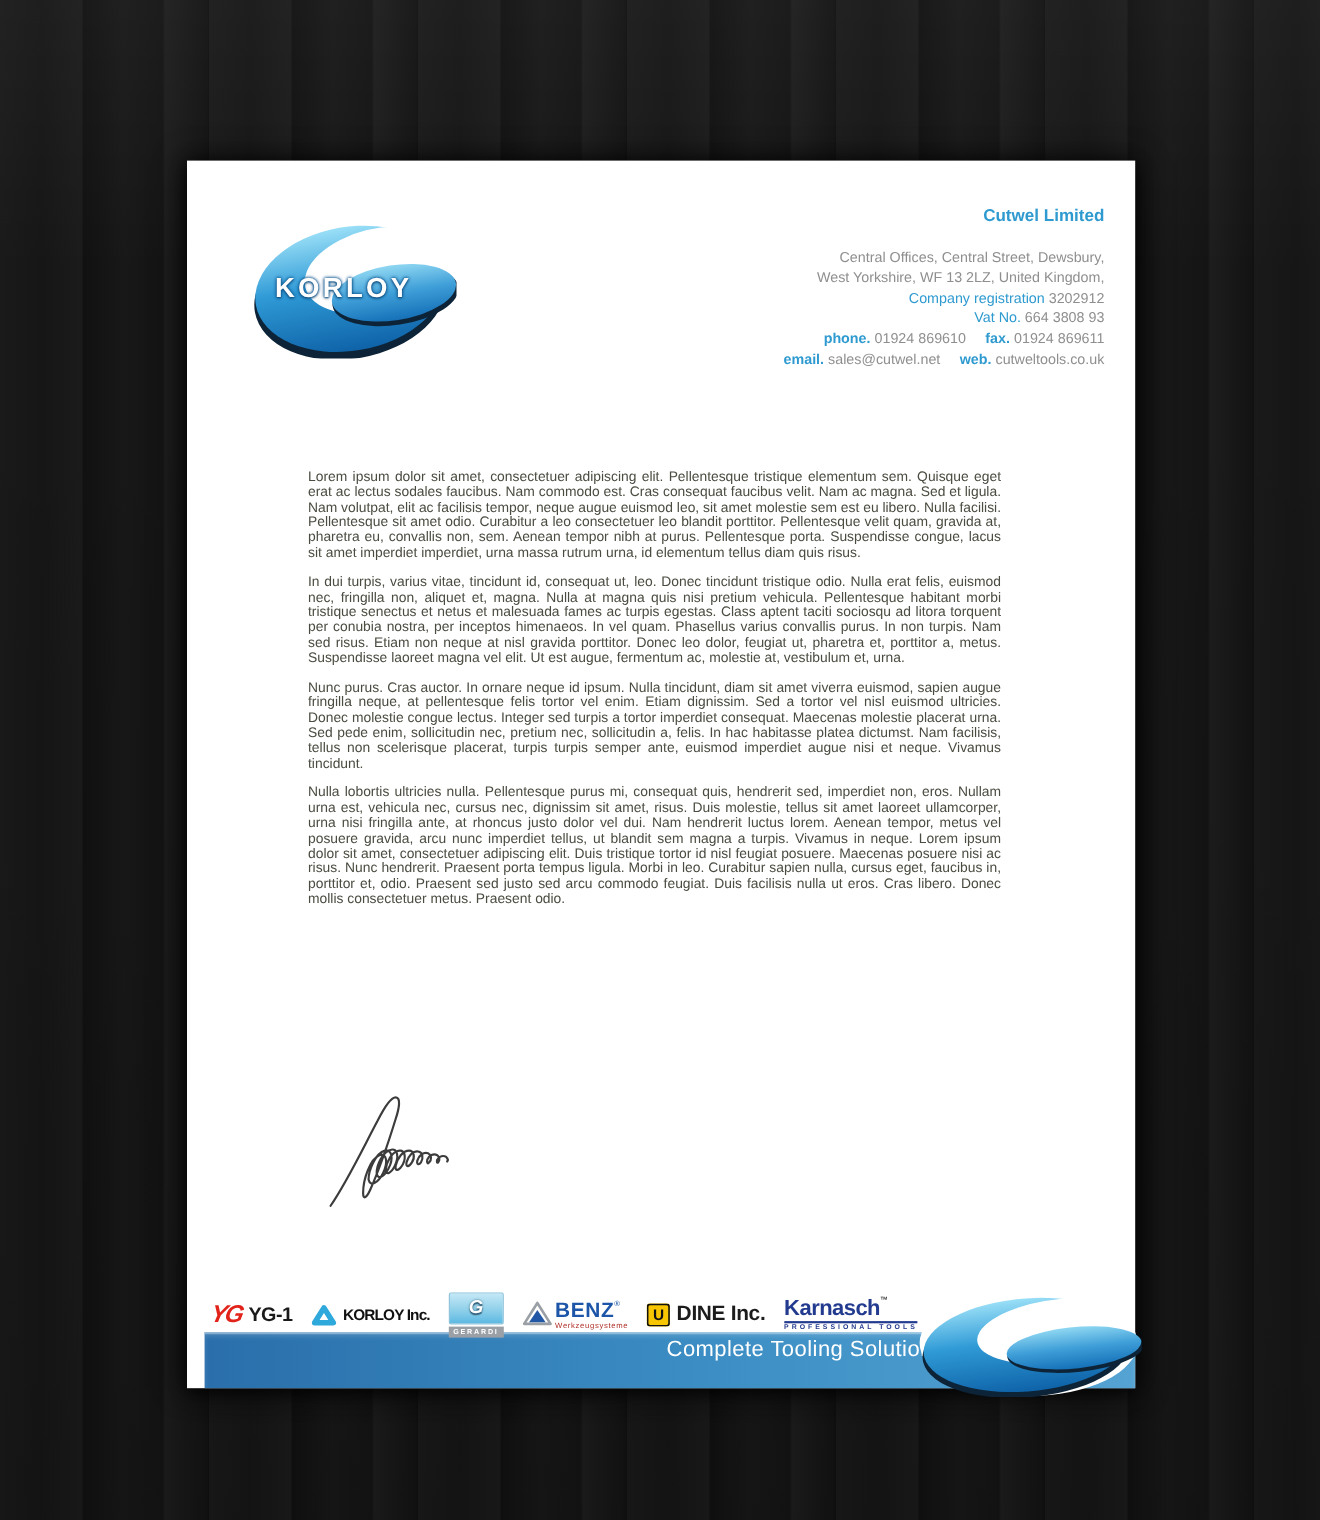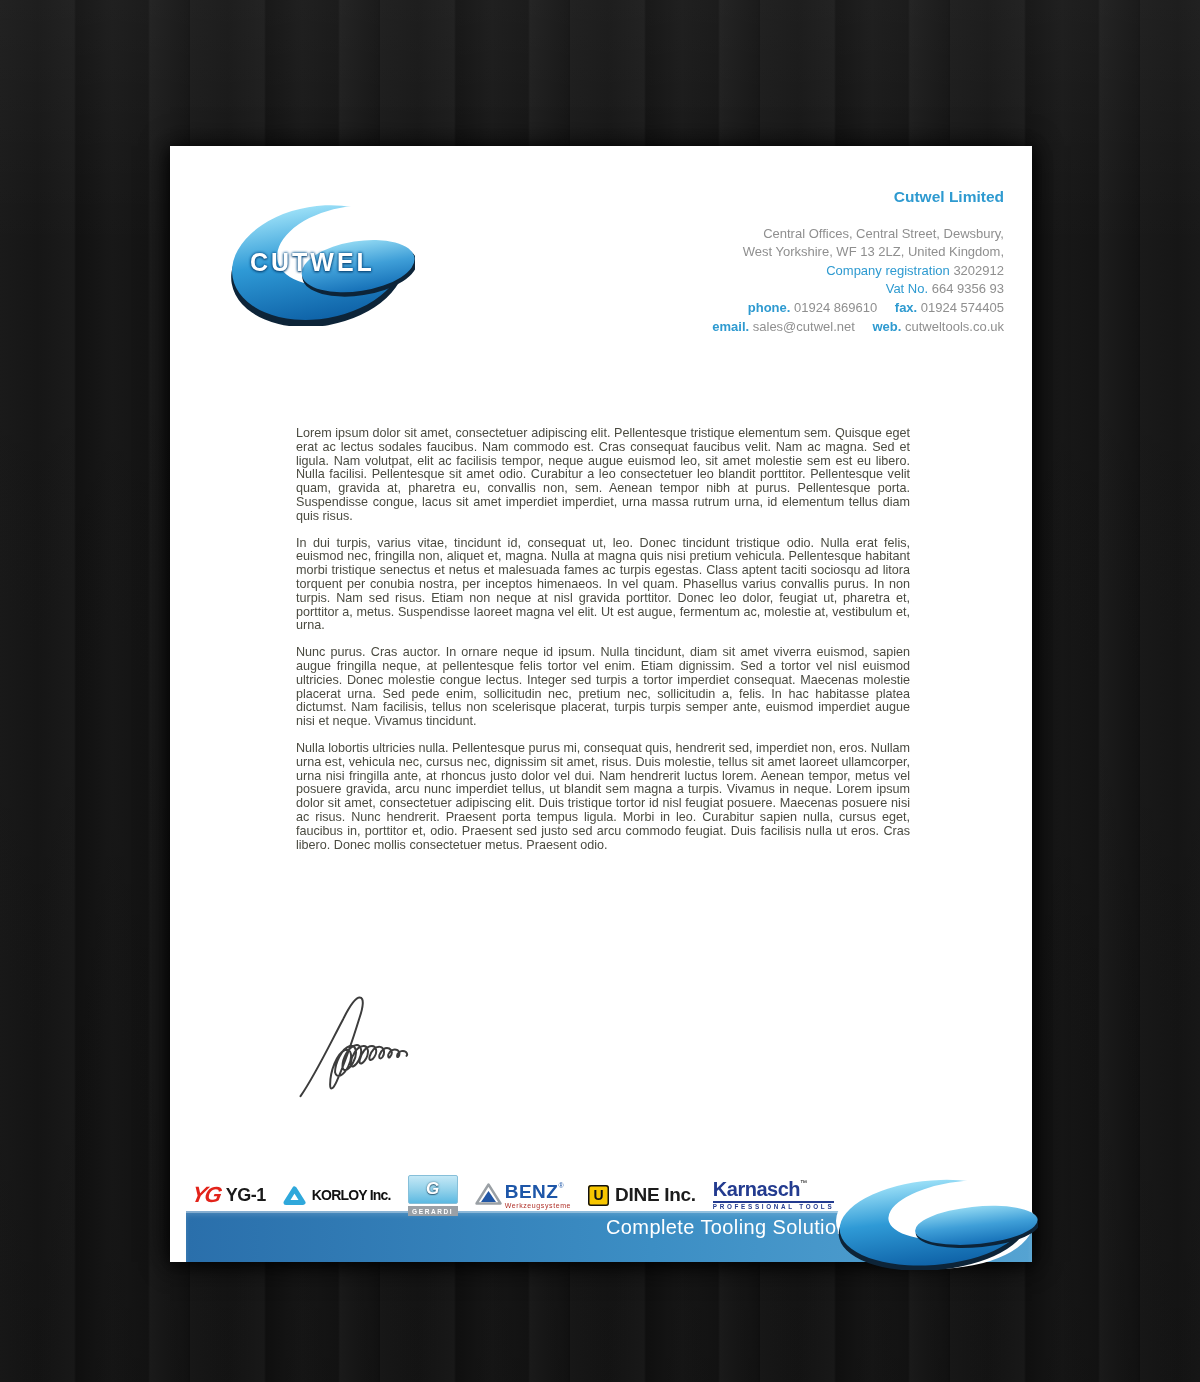--- a/index.html
+++ b/index.html
@@ -36,21 +36,21 @@
   .contact .c-name{color:#2e9ad0;font-weight:bold;font-size:15.5px;margin-bottom:18px;}
   .contact .blue{color:#2e9ad0;}
   .contact .b{font-weight:bold;margin-top:29px;}
   .contact .gap{display:inline-block;width:14px;}
 
   
   .letter-body{
     position:absolute;left:110px;top:281px;width:630px;
     font-size:12.6px;line-height:13.8px;color:#4b4b41;text-align:justify;
   }
-  .letter-body p{margin:0 0 13px 16px;}
+  .letter-body p{margin:0 0 13px 0;}
 
   
   .signature{position:absolute;left:112px;top:845px;width:180px;height:115px;}
   .signature svg{width:100%;height:100%;}
 
   
   .partners{
     position:absolute;left:22px;bottom:42px;height:50px;z-index:2;
     display:flex;align-items:center;gap:17px;
   }
@@ -123,40 +123,40 @@
     <div class="logo-top">
       <svg viewBox="0 0 210 150" preserveAspectRatio="none">
         <ellipse cx="103" cy="86" rx="97" ry="64" fill="#0d2438" transform="rotate(-10 103 86)"></ellipse>
         <ellipse cx="103" cy="79" rx="96" ry="63" fill="url(#lgMain)" transform="rotate(-10 103 79)"></ellipse>
         <ellipse cx="130" cy="60" rx="74" ry="42" fill="#ffffff" transform="rotate(-14 130 60)"></ellipse>
         <g transform="rotate(-9 147 82)">
           <ellipse cx="148" cy="87" rx="64" ry="29" fill="#0d2438"></ellipse>
           <ellipse cx="147" cy="83" rx="63" ry="28" fill="url(#lgTongue)"></ellipse>
         </g>
       </svg>
-      <span class="logo-word">CUTWEL</span>
+      <span class="logo-word">KORLOY</span>
     </div>
 
     <div class="contact">
       <div class="c-name">Cutwel Limited</div>
       <div><span>Central Offices, Central Street, Dewsbury,</span></div>
       <div><span>West Yorkshire, WF 13 2LZ,  United Kingdom,</span></div>
       <div>
         <span class="blue">Company registration</span>
         <span>3202912</span>
       </div>
       <div>
         <span class="blue">Vat No.</span>
-        <span>664 9356 93</span>
+        <span>664 3808 93</span>
       </div>
       <div>
         <span class="blue b">phone.</span>
         <span>01924 869610</span><span class="gap"></span>
         <span class="blue b">fax.</span>
-        <span>01924 574405</span>
+        <span>01924 869611</span>
       </div>
       <div>
         <span class="blue b">email.</span>
         <span>sales@cutwel.net</span><span class="gap"></span>
         <span class="blue b">web.</span>
         <span>cutweltools.co.uk</span>
       </div>
     </div>
 
     <div class="letter-body">

